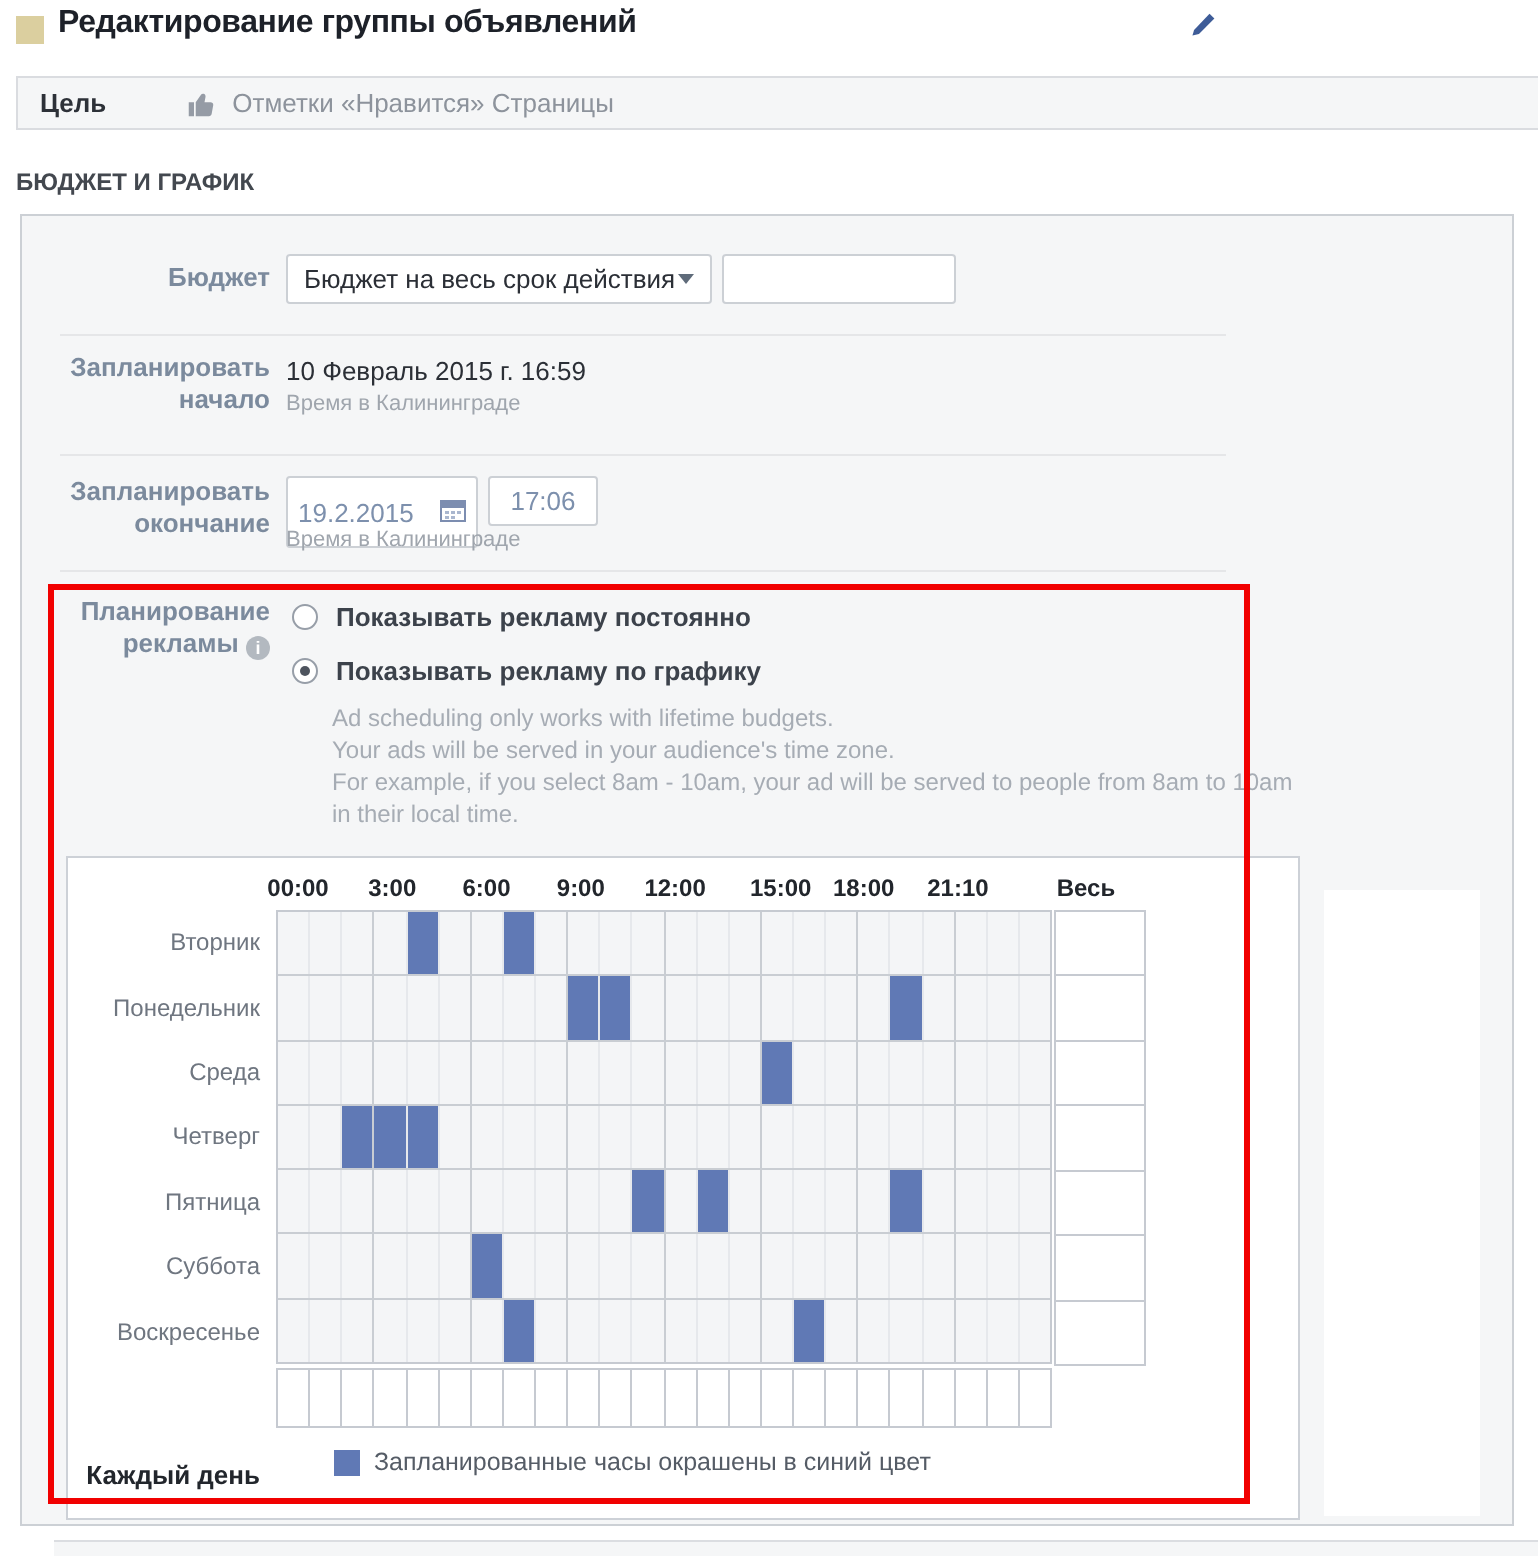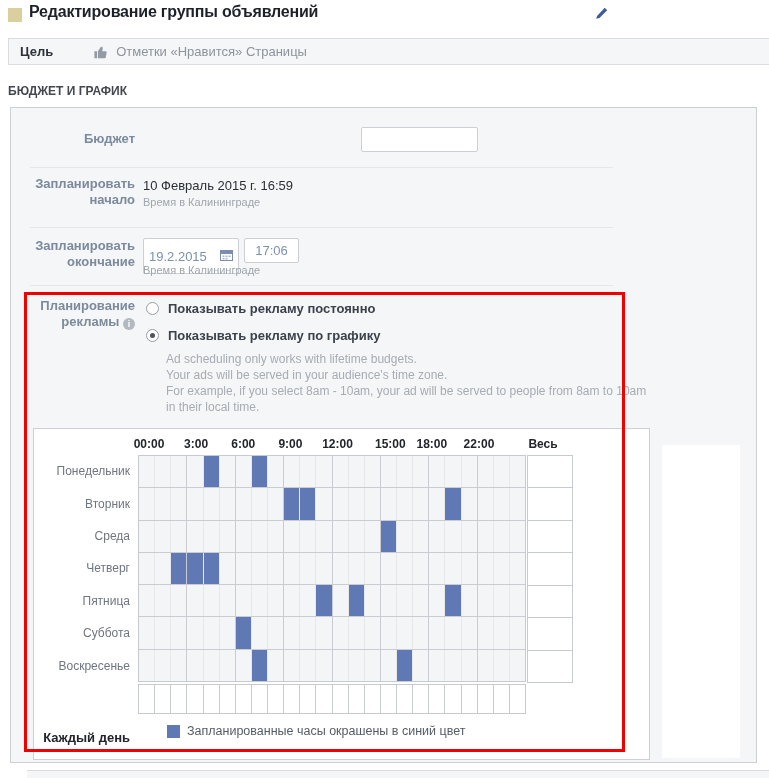--- a/index.html
+++ b/index.html
@@ -102,20 +102,24 @@
         </svg>
     </span>
     <span class="tab-likes">Отметки «Нравится» Страницы</span>
   </div>
 
   <div class="section-title">БЮДЖЕТ И ГРАФИК</div>
 
   <div class="panel"></div>
 
   <div class="row-label" style="top:131px;">Бюджет</div>
+  <div class="dropdown">
+    <span>Бюджет на весь срок действия</span>
+    <span class="caret"></span>
+  </div>
   <input class="amount-input" value="" style="">
 
   <div class="divider" style="top:167px;"></div>
 
   <div class="row-label" style="top:176px;">
     <span>Запланировать</span><br>
     <span>начало</span>
   </div>
   <div class="value-text" style="top:178px;">10 Февраль 2015 г. 16:59</div>
   <div class="tz-text" style="top:196px;">Время в Калининграде</div>
@@ -167,26 +171,26 @@
 
   <div class="sched-box"></div>
   <div class="hour-labels" id="hour-labels">
       <span class="hour-label" style="left: -10px;">00:00</span>
       <span class="hour-label" style="left: 37.14px;">3:00</span>
       <span class="hour-label" style="left: 84.28px;">6:00</span>
       <span class="hour-label" style="left: 131.42px;">9:00</span>
       <span class="hour-label" style="left: 178.56px;">12:00</span>
       <span class="hour-label" style="left: 225.7px; text-align: right;">15:00</span>
       <span class="hour-label" style="left: 272.84px;">18:00</span>
-      <span class="hour-label" style="left: 319.98px;">22:00</span>
+      <span class="hour-label" style="left: 319.98px;">21:10</span>
     </div>
   <div class="all-day-label">Весь день</div>
   <div class="day-labels" id="day-labels">
+      <div>Вторник</div>
       <div>Понедельник</div>
-      <div>Вторник</div>
       <div>Среда</div>
       <div>Четверг</div>
       <div>Пятница</div>
       <div>Суббота</div>
       <div>Воскресенье</div>
     </div>
   <div class="sched-grid" id="sched-grid">
       <div class="day-row">
         <div class="cell"></div>
         <div class="cell"></div>

